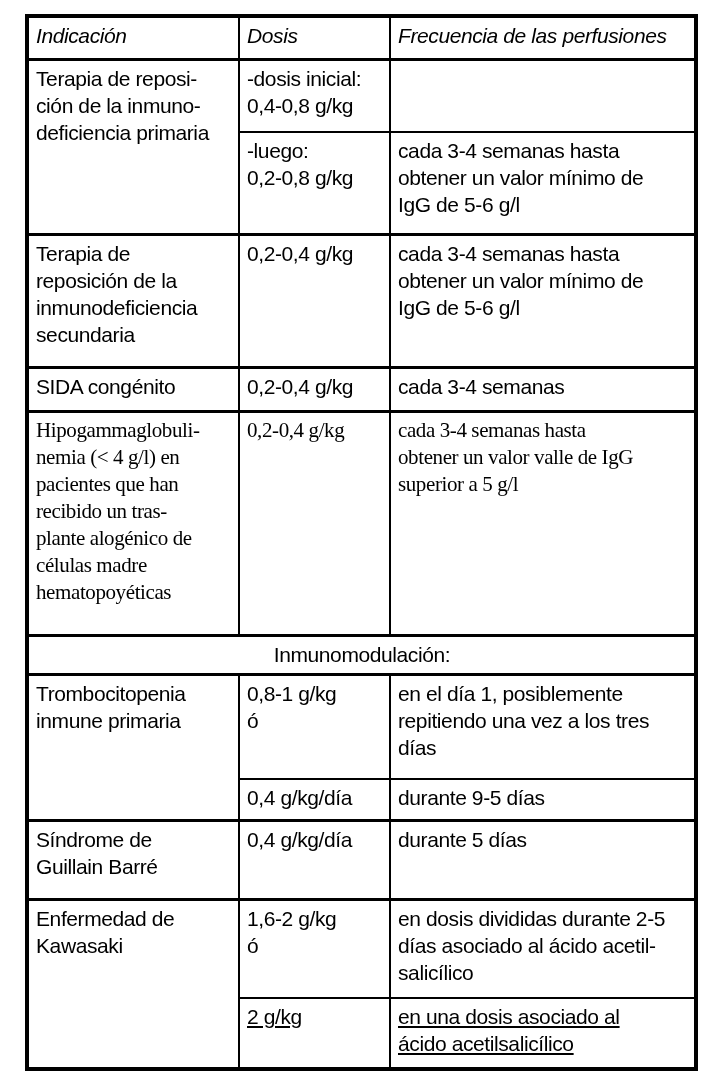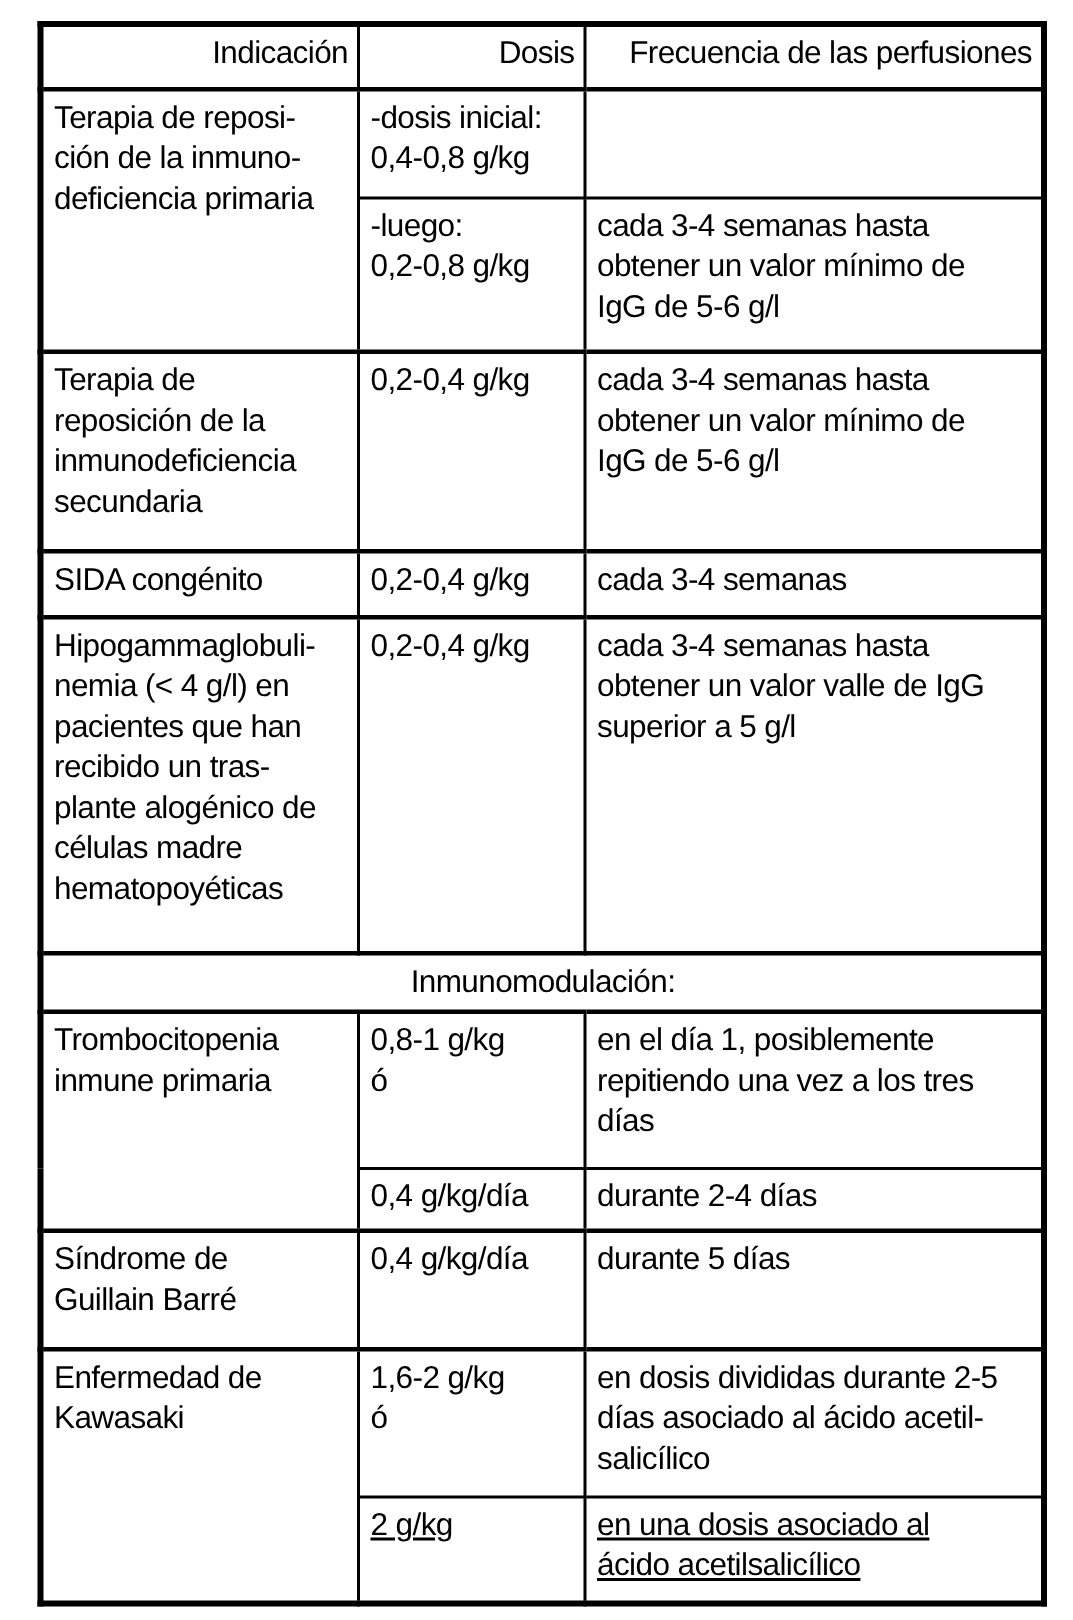--- a/index.html
+++ b/index.html
@@ -33,33 +33,33 @@
     line-height: 27px;
     letter-spacing: -0.4px;
     white-space: pre-line;
     font-weight: normal;
     overflow: hidden;
   }
   table.dosing tr.major > td, table.dosing tr.major > th {
     border-top-width: 3px;
   }
   table.dosing th {
-    text-align: right;
+    font-style: italic;
   }
   
   col.c-ind { width: 212px; }
   col.c-dose { width: 151px; }
   col.c-freq { width: 306px; }
   
   tr.h-header > * { height: 34px; }
   tr.h-r0a > td { height: 64px; }
   tr.h-r0b > td { height: 94px; margin-top: 28px; }
   tr.h-r1 > td { height: 124px; }
   tr.h-r2 > td { height: 35px; }
-  tr.h-r3 > td { height: 215px; }
+  tr.h-r3 > td { height: 215px; font-family: Liberation Serif, serif; }
   tr.h-sec > td { height: 30px; text-align: center; }
   tr.h-r4a > td { height: 96px; }
   tr.h-r4b > td { height: 33px; }
   tr.h-r5 > td { height: 70px; margin-top: 48px; }
   tr.h-r6a > td { height: 90px; }
   tr.h-r6b > td { height: 62px; text-decoration: underline; }
 </style>
 </head>
 <body>
 
@@ -133,21 +133,21 @@
       <td rowspan="2">Trombocitopenia
 inmune primaria</td>
       <td>0,8-1 g/kg
 ó</td>
       <td>en el día 1, posiblemente
 repitiendo una vez a los tres
 días</td>
     </tr>
     <tr class="h-r4b">
       <td>0,4 g/kg/día</td>
-      <td>durante 2-4 días</td>
+      <td>durante 9-5 días</td>
     </tr>
 
     <tr class="major h-r5">
       <td>Síndrome de
 Guillain Barré</td>
       <td>0,4 g/kg/día</td>
       <td>durante 5 días</td>
     </tr>
 
     <tr class="major h-r6a">

